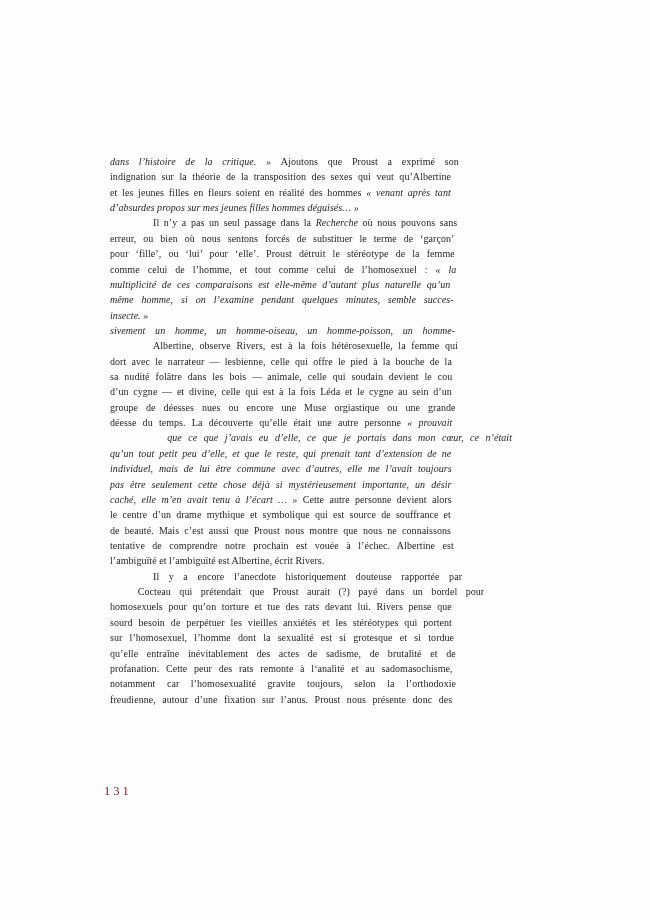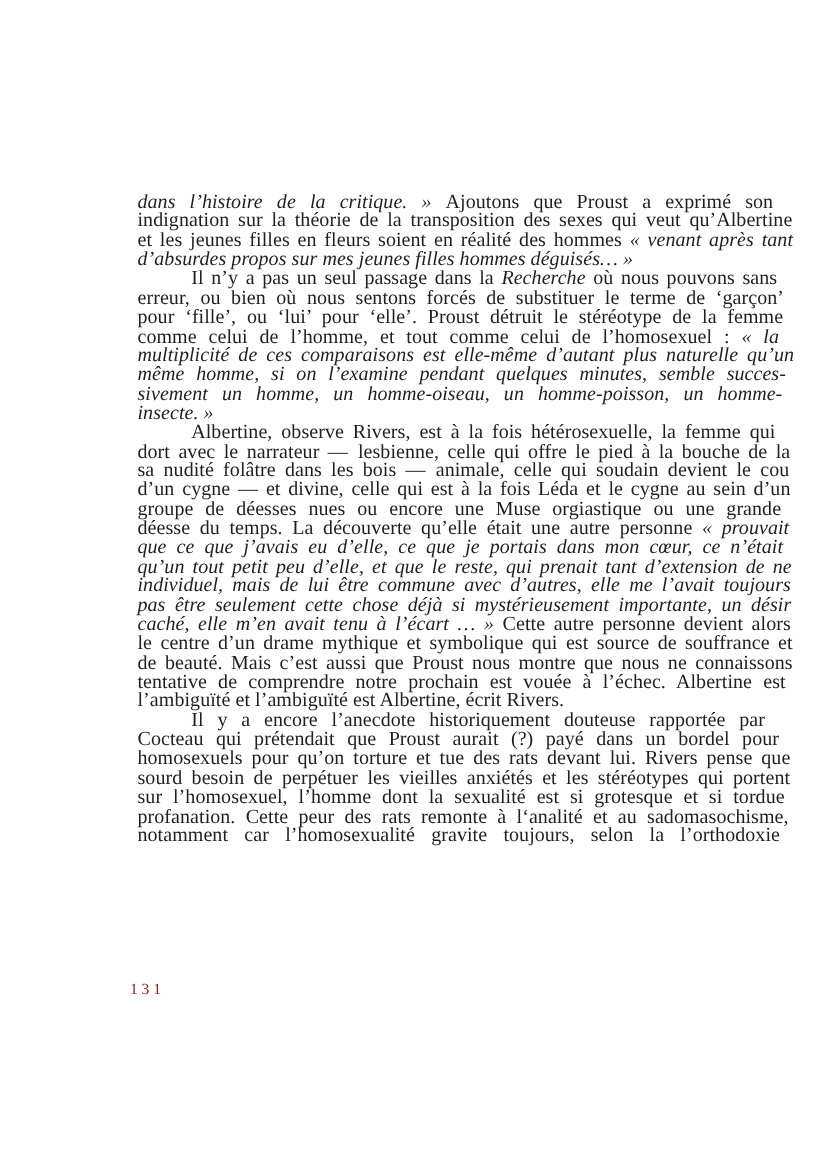--- a/index.html
+++ b/index.html
@@ -11,21 +11,21 @@
     font-family: "Liberation Serif", "DejaVu Serif", serif;
   }
   .sheet {
     position: absolute; left: 0; top: 0; width: 650px; height: 920px;
     background: #fefefe;
     color: #1f1f1f;
   }
   .textblock {
     position: absolute;
     left: 110px; top: 154px; width: 402px;
-    font-size: 16px;
+    font-size: 10px;
     line-height: 15.37px;
     letter-spacing: 0.05px;
   }
   .line {
     white-space: nowrap;
     transform-origin: 0 50%;
     height: 15.37px;
   }
   .ind-sp { display: inline-block; width: 43px; }
   .it { font-style: italic; }
@@ -45,39 +45,41 @@
       <div class="line" style="display: block; word-spacing: 7.192px;"><span class="it">dans l’histoire de la critique. » </span><span class="rm">Ajoutons que Proust a exprimé son</span></div>
       <div class="line" style="display: block; word-spacing: 2.956px;"><span class="rm">indignation sur la théorie de la transposition des sexes qui veut qu’Albertine</span></div>
       <div class="line" style="display: block; word-spacing: 2.2px;"><span class="rm">et les jeunes filles en fleurs soient en réalité des hommes </span><span class="it">« venant après tant</span></div>
       <div class="line" style="display: block;"><span class="it">d’absurdes propos sur mes jeunes filles hommes déguisés… »</span></div>
       <div class="line" style="display: block; word-spacing: 2.037px;"><span class="ind-sp"></span><span class="rm">Il n’y a pas un seul passage dans la </span><span class="it">Recherche</span><span class="rm"> où nous pouvons sans</span></div>
       <div class="line" style="display: block; word-spacing: 4.384px;"><span class="rm">erreur, ou bien où nous sentons forcés de substituer le terme de ‘garçon’</span></div>
       <div class="line" style="display: block; word-spacing: 4.544px;"><span class="rm">pour ‘fille’, ou ‘lui’ pour ‘elle’. Proust détruit le stéréotype de la femme</span></div>
       <div class="line" style="display: block; word-spacing: 5.426px;"><span class="rm">comme celui de l’homme, et tout comme celui de l’homosexuel : </span><span class="it">« la</span></div>
       <div class="line" style="display: block; word-spacing: 3.153px;"><span class="it">multiplicité de ces comparaisons est elle-même d’autant plus naturelle qu’un</span></div>
       <div class="line" style="display: block; word-spacing: 5.373px;"><span class="it">même homme, si on l’examine pendant quelques minutes, semble succes-</span></div>
+      <div class="line" style="display: block;"><span class="it">insecte. »</span></div>
       <div class="line" style="display: block; word-spacing: 7.154px;"><span class="it">sivement un homme, un homme-oiseau, un homme-poisson, un homme-</span></div>
-      <div class="line" style="display: block;"><span class="it">insecte. »</span></div>
       <div class="line" style="display: block; word-spacing: 3.066px;"><span class="ind-sp"></span><span class="rm">Albertine, observe Rivers, est à la fois hétérosexuelle, la femme qui</span></div>
       <div class="line" style="display: block; word-spacing: 2.681px;"><span class="rm">dort avec le narrateur — lesbienne, celle qui offre le pied à la bouche de la</span></div>
       <div class="line" style="display: block; word-spacing: 3.335px;"><span class="rm">sa nudité folâtre dans les bois — animale, celle qui soudain devient le cou</span></div>
       <div class="line" style="display: block; word-spacing: 2.173px;"><span class="rm">d’un cygne — et divine, celle qui est à la fois Léda et le cygne au sein d’un</span></div>
       <div class="line" style="display: block; word-spacing: 5.452px;"><span class="rm">groupe de déesses nues ou encore une Muse orgiastique ou une grande</span></div>
       <div class="line" style="display: block; word-spacing: 3.655px;"><span class="rm">déesse du temps. La découverte qu’elle était une autre personne </span><span class="it">« prouvait</span></div>
       <div class="line" style="display: block; word-spacing: 3.936px; text-align: right;"><span class="it">que ce que j’avais eu d’elle, ce que je portais dans mon cœur, ce n’était</span></div>
       <div class="line" style="display: block; word-spacing: 2.403px;"><span class="it">qu’un tout petit peu d’elle, et que le reste, qui prenait tant d’extension de ne</span></div>
       <div class="line" style="display: block; word-spacing: 3.288px;"><span class="it">individuel, mais de lui être commune avec d’autres, elle me l’avait toujours</span></div>
       <div class="line" style="display: block; word-spacing: 3.511px;"><span class="it">pas être seulement cette chose déjà si mystérieusement importante, un désir</span></div>
       <div class="line" style="display: block; word-spacing: 2.793px;"><span class="it">caché, elle m’en avait tenu à l’écart … » </span><span class="rm">Cette autre personne devient alors</span></div>
       <div class="line" style="display: block; word-spacing: 2.66px;"><span class="rm">le centre d’un drame mythique et symbolique qui est source de souffrance et</span></div>
       <div class="line" style="display: block; word-spacing: 2.669px;"><span class="rm">de beauté. Mais c’est aussi que Proust nous montre que nous ne connaissons</span></div>
       <div class="line" style="display: block; word-spacing: 4.883px;"><span class="rm">tentative de comprendre notre prochain est vouée à l’échec. Albertine est</span></div>
       <div class="line" style="display: block;"><span class="rm">l’ambiguïté et l’ambiguïté est Albertine, écrit Rivers.</span></div>
       <div class="line" style="display: block; word-spacing: 7.002px;"><span class="ind-sp"></span><span class="rm">Il y a encore l’anecdote historiquement douteuse rapportée par</span></div>
-      <div class="line" style="display: block; word-spacing: 5.908px;"><span class="rm">Cocteau qui prétendait que Proust aurait (?) payé dans un bordel pour</span></div>
+      <div class="line" style="display: block; word-spacing: 5.908px; text-align: center;"><span class="rm">Cocteau qui prétendait que Proust aurait (?) payé dans un bordel pour</span></div>
       <div class="line" style="display: block; word-spacing: 3.111px;"><span class="rm">homosexuels pour qu’on torture et tue des rats devant lui. Rivers pense que</span></div>
       <div class="line" style="display: block; word-spacing: 3.442px;"><span class="rm">sourd besoin de perpétuer les vieilles anxiétés et les stéréotypes qui portent</span></div>
       <div class="line" style="display: block; word-spacing: 4.643px;"><span class="rm">sur l’homosexuel, l’homme dont la sexualité est si grotesque et si tordue</span></div>
+      <div class="line" style="display: block; word-spacing: 6.086px;"><span class="rm">qu’elle entraîne inévitablement des actes de sadisme, de brutalité et de</span></div>
       <div class="line" style="display: block; word-spacing: 4.175px;"><span class="rm">profanation. Cette peur des rats remonte à l‘analité et au sadomasochisme,</span></div>
       <div class="line" style="display: block; word-spacing: 8.946px;"><span class="rm">notamment car l’homosexualité gravite toujours, selon la l’orthodoxie</span></div>
+      <div class="line" style="display: block; word-spacing: 3.9px;"><span class="rm">freudienne, autour d’une fixation sur l’anus. Proust nous présente donc des</span></div>
     </div>
   <div class="pagenum">131</div>
 </div>
 
 </body></html>

